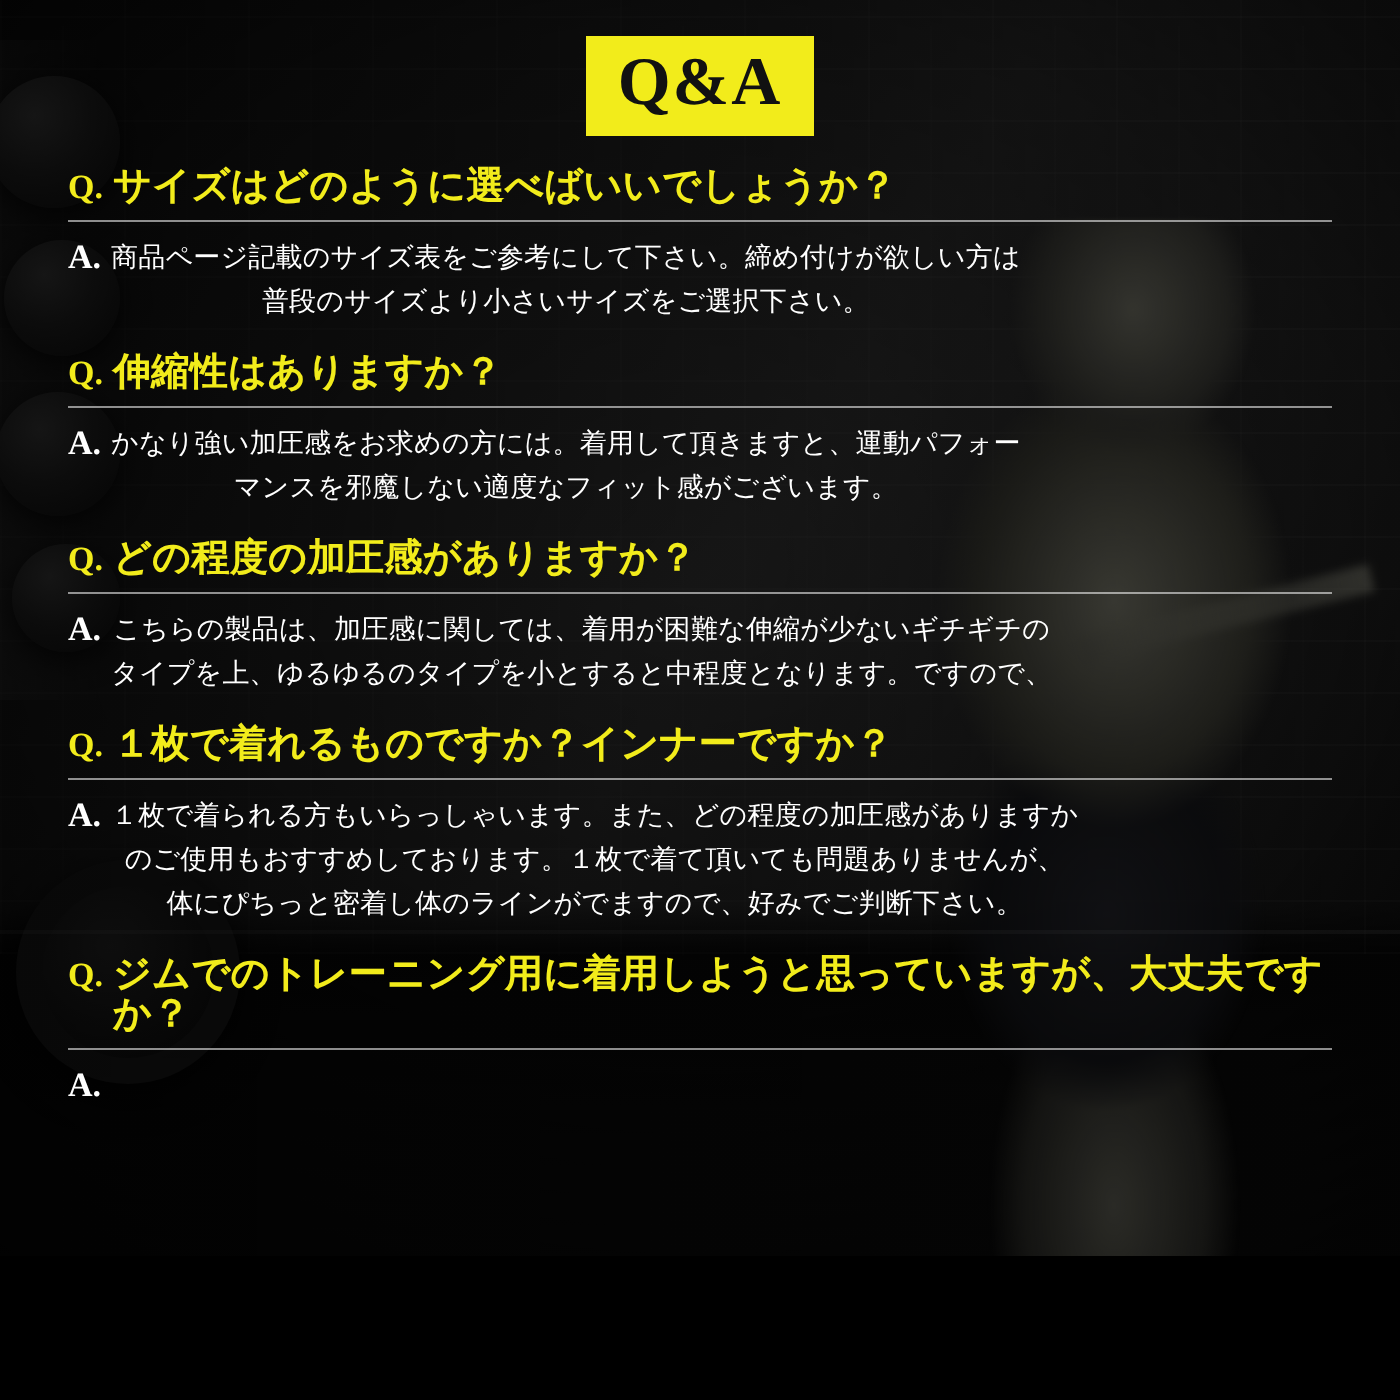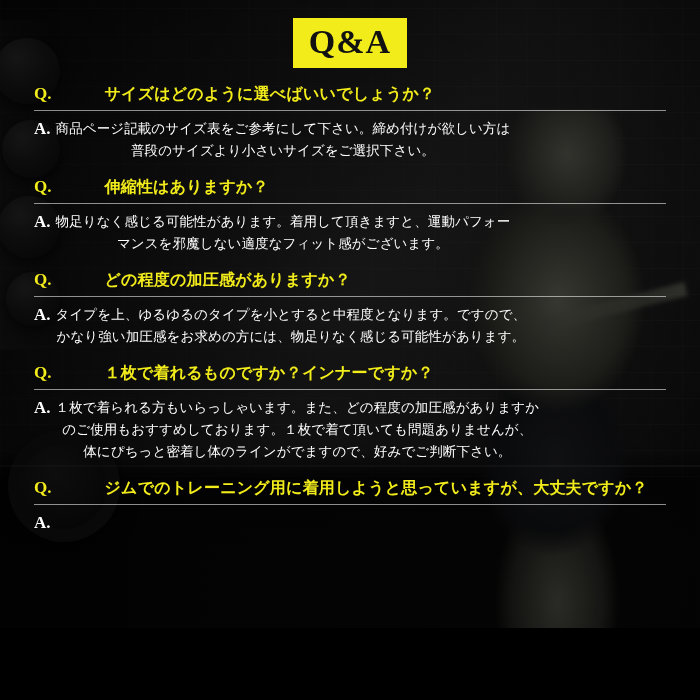--- a/index.html
+++ b/index.html
@@ -148,24 +148,23 @@
     color: #f2ec1b;
     font-weight: bold;
     font-size: 17px;
     line-height: 20px;
     font-family: "Liberation Serif", serif;
     flex: 0 0 auto;
   }
   .q-text {
     color: #f2ec1b;
     font-weight: bold;
-    font-size: 16px;
+    font-size: 19px;
     line-height: 20px;
     letter-spacing: 0.2px;
-    margin-left: 48px;
   }
   .divider {
     height: 1px;
     background: rgba(255,255,255,0.55);
     margin: 6px 0 7px 0;
   }
   .a-row {
     display: flex;
     align-items: flex-start;
     gap: 5px;
@@ -232,37 +231,37 @@
 
       <div class="qa-item">
         <div class="q-row">
           <span class="q-mark">Q.</span>
           <span class="q-text">伸縮性はありますか？</span>
         </div>
         <div class="divider"></div>
         <div class="a-row">
           <span class="a-mark">A.</span>
           <span class="a-text">
-            <div>物足りなく感じる可能性があります。着用して頂きますと、運動パフォー</div>
+            <div>かなり強い加圧感をお求めの方には。着用して頂きますと、運動パフォー</div>
             <div>マンスを邪魔しない適度なフィット感がございます。</div>
           </span>
         </div>
       </div>
 
       <div class="qa-item">
         <div class="q-row">
           <span class="q-mark">Q.</span>
           <span class="q-text">どの程度の加圧感がありますか？</span>
         </div>
         <div class="divider"></div>
         <div class="a-row">
           <span class="a-mark">A.</span>
           <span class="a-text">
+            <div>こちらの製品は、加圧感に関しては、着用が困難な伸縮が少ないギチギチの</div>
             <div>タイプを上、ゆるゆるのタイプを小とすると中程度となります。ですので、</div>
-            <div>かなり強い加圧感をお求めの方には、物足りなく感じる可能性があります。</div>
           </span>
         </div>
       </div>
 
       <div class="qa-item">
         <div class="q-row">
           <span class="q-mark">Q.</span>
           <span class="q-text">１枚で着れるものですか？インナーですか？</span>
         </div>
         <div class="divider"></div>

